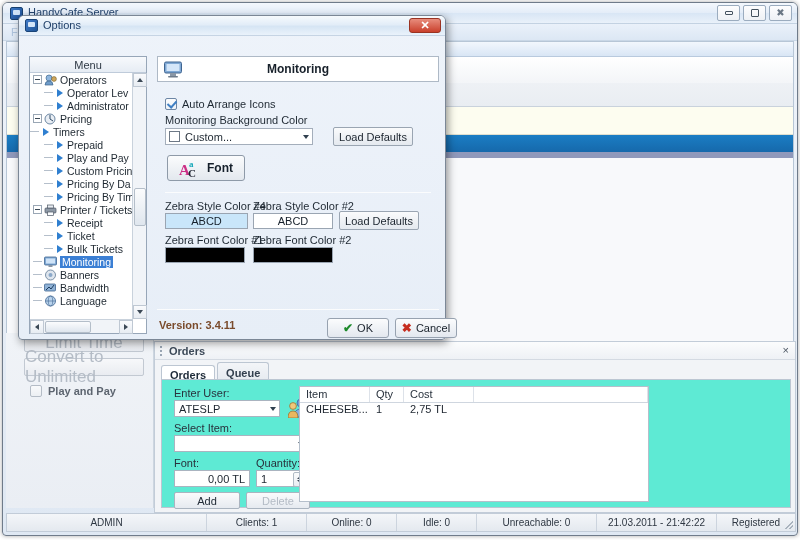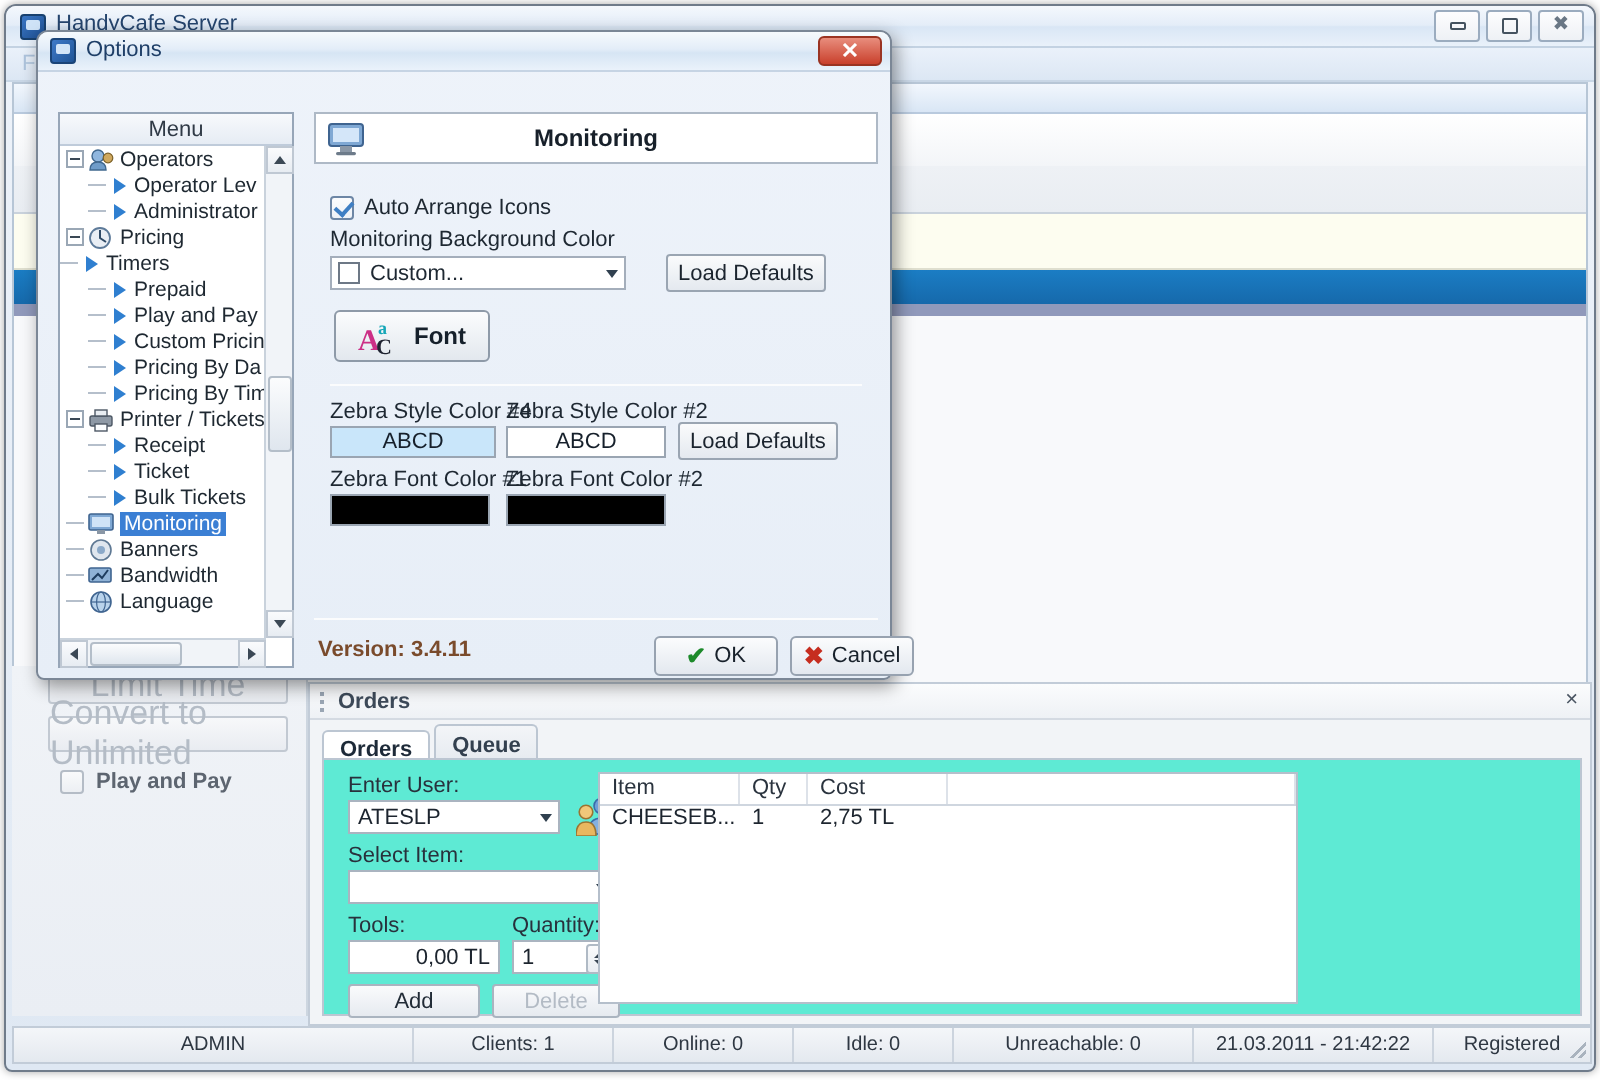--- a/index.html
+++ b/index.html
@@ -464,21 +464,21 @@
         <circle cx="5" cy="9" r="3.4" fill="#f0c87a" stroke="#9a7432" stroke-width="0.8"></circle>
         <path d="M0 21 Q0 14 5 14 Q10 14 10 21 Z" fill="#e8b75f" stroke="#9a7432" stroke-width="0.8"></path>
       </svg>
 
       <div class="frm-lbl" id="lbl-select-item">Select Item:</div>
       <div class="frm-in" id="in-select-item">
         <span></span>
         <span class="combo-arrow"></span>
       </div>
 
-      <div class="frm-lbl" id="lbl-cost">Tools:</div>
+      <div class="frm-lbl" id="lbl-cost">Font:</div>
       <div class="frm-in" id="in-cost">0,00 TL</div>
 
       <div class="frm-lbl" id="lbl-qty">Quantity:</div>
       <div class="frm-in" id="in-qty">
         <span>1</span>
         <span class="spinner">
           <span class="spin-up"></span>
           <span class="spin-dn"></span>
         </span>
       </div>

